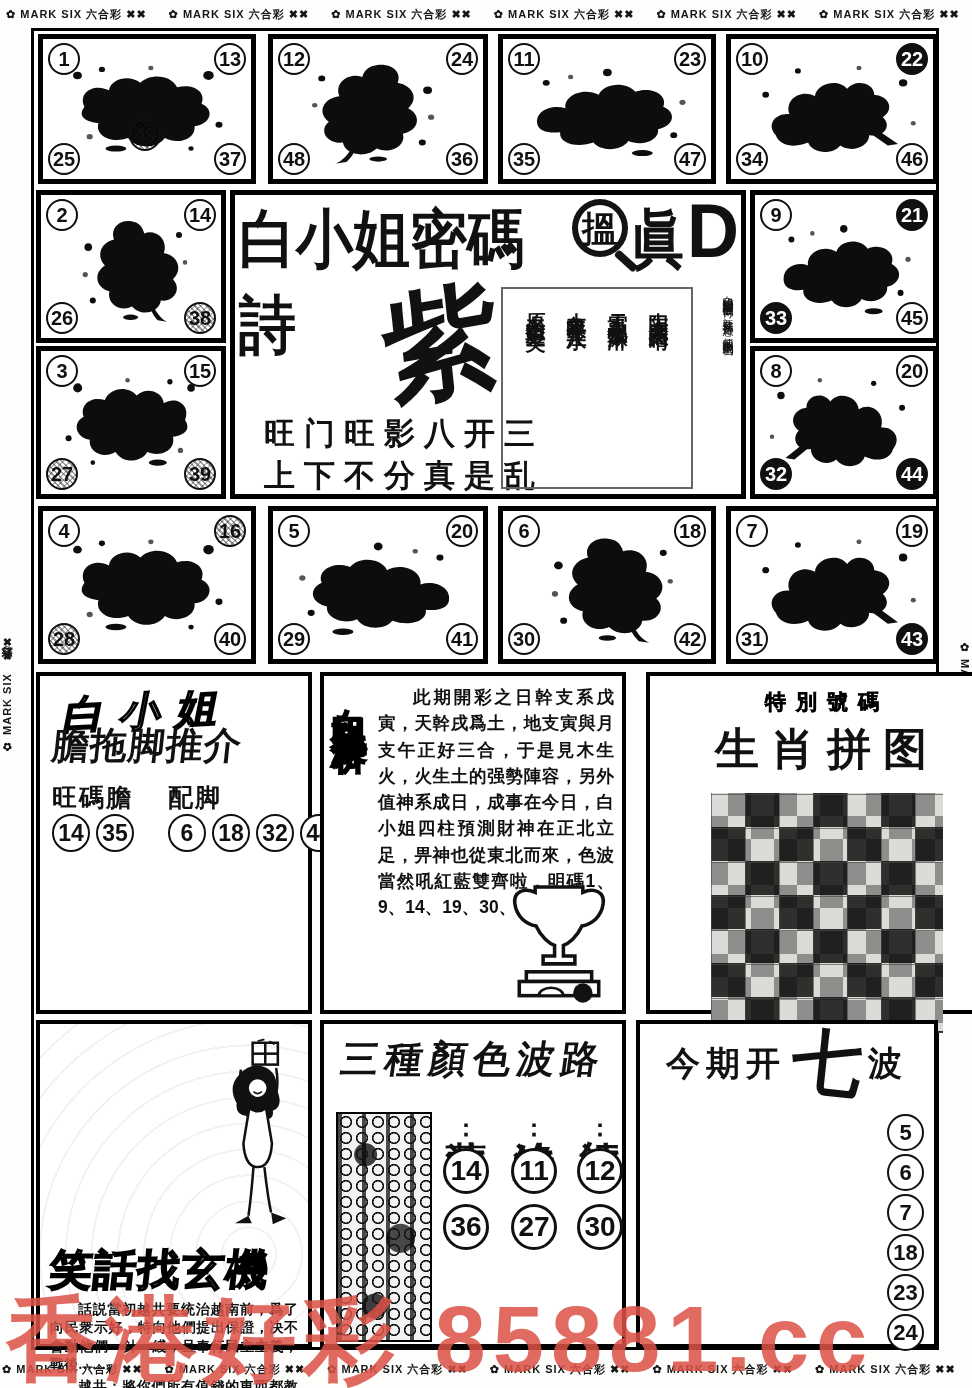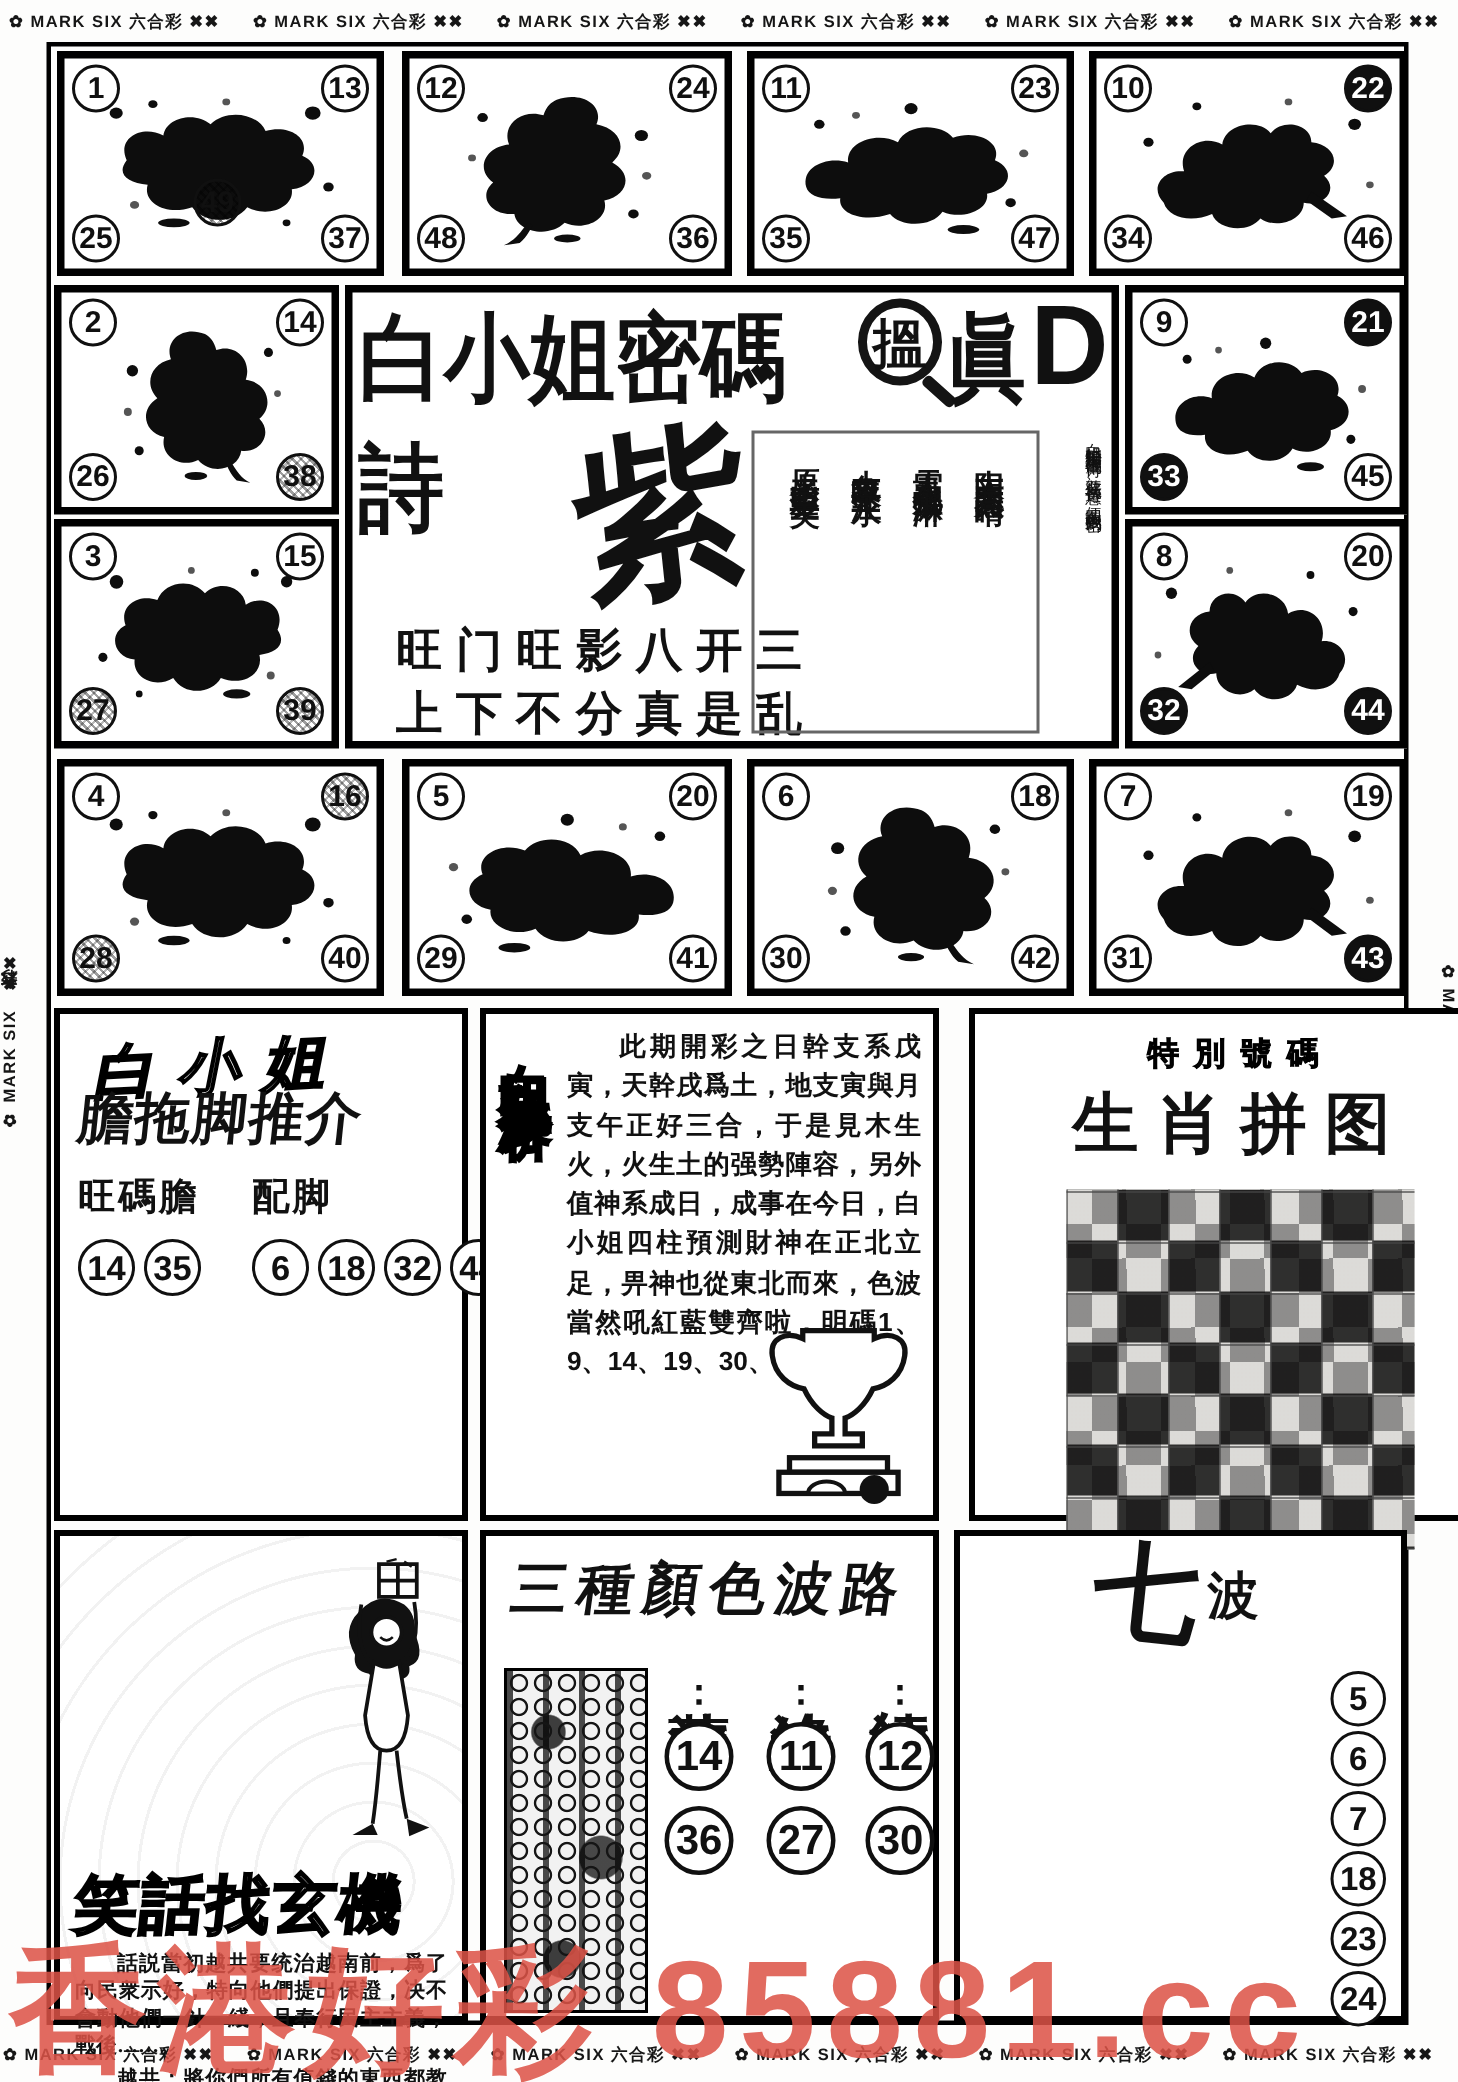--- a/index.html
+++ b/index.html
@@ -52,21 +52,21 @@
             font-family:"Liberation Serif",serif;font-size:11px;line-height:1.7;letter-spacing:1px;}
   
   .box{position:absolute;border:4px solid #000;background:#fff;box-sizing:border-box;}
   
   #dt{padding:6px 12px;}
   .dt-outline{font-size:40px;font-weight:900;color:#fff;-webkit-text-stroke:1.6px #000;
               letter-spacing:16px;transform:skewX(-14deg) rotate(-3deg);margin-left:14px;}
   .dt-bold{font-size:37px;font-weight:900;letter-spacing:1px;transform:skewX(-6deg);margin-top:-16px;}
   .dt-body{margin-top:8px;font-size:16px;font-weight:700;line-height:1.48;text-align:justify;text-indent:2em;}
   .dt-row{display:flex;gap:34px;margin-top:10px;}
-  .dt-group{display:flex;flex-direction:column;gap:12px;}
+  .dt-group{display:flex;flex-direction:column;gap:0;}
   .dt-label{font-size:25px;font-weight:900;letter-spacing:2px;}
   .numrow{display:flex;gap:6px;}
   .cbadge{width:38px;height:38px;border:2.5px solid #101010;border-radius:50%;display:flex;align-items:center;
           justify-content:center;font:700 23px "Liberation Sans",sans-serif;background:#fff;box-sizing:border-box;}
   
   #sb{padding:0;}
   .sb-vtitle{position:absolute;left:4px;top:6px;height:330px;writing-mode:vertical-rl;
              font-size:35px;font-weight:900;color:#fff;-webkit-text-stroke:1.8px #000;line-height:1.2;letter-spacing:6px;}
   .sb-body{margin:8px 8px 0 54px;font-size:17.5px;font-weight:700;line-height:1.5;text-align:justify;text-indent:2em;}
   .trophy{position:absolute;right:4px;bottom:2px;}
@@ -411,20 +411,21 @@
     <div class="wv-col wv-c3">
       <span class="wv-label">紅波</span>
       <span class="wv-colon">：</span>
       <span class="wbadge">12</span>
       <span class="wbadge" style="margin-top:8px;">30</span>
     </div>
   </div>
 
   <div id="qi" class="box" style="left:636px;top:1020px;width:302px;height:328px;">
     <div class="qi-title">
+      <span class="qi-pre">今期开</span>
       <span class="qi-big">七</span>
       <span class="qi-suf">波</span>
     </div>
     <div class="qi-side">
       <span class="qbadge">5</span>
       <span class="qbadge">6</span>
       <span class="qbadge">7</span>
       <span class="qbadge">18</span>
       <span class="qbadge">23</span>
       <span class="qbadge">24</span>

